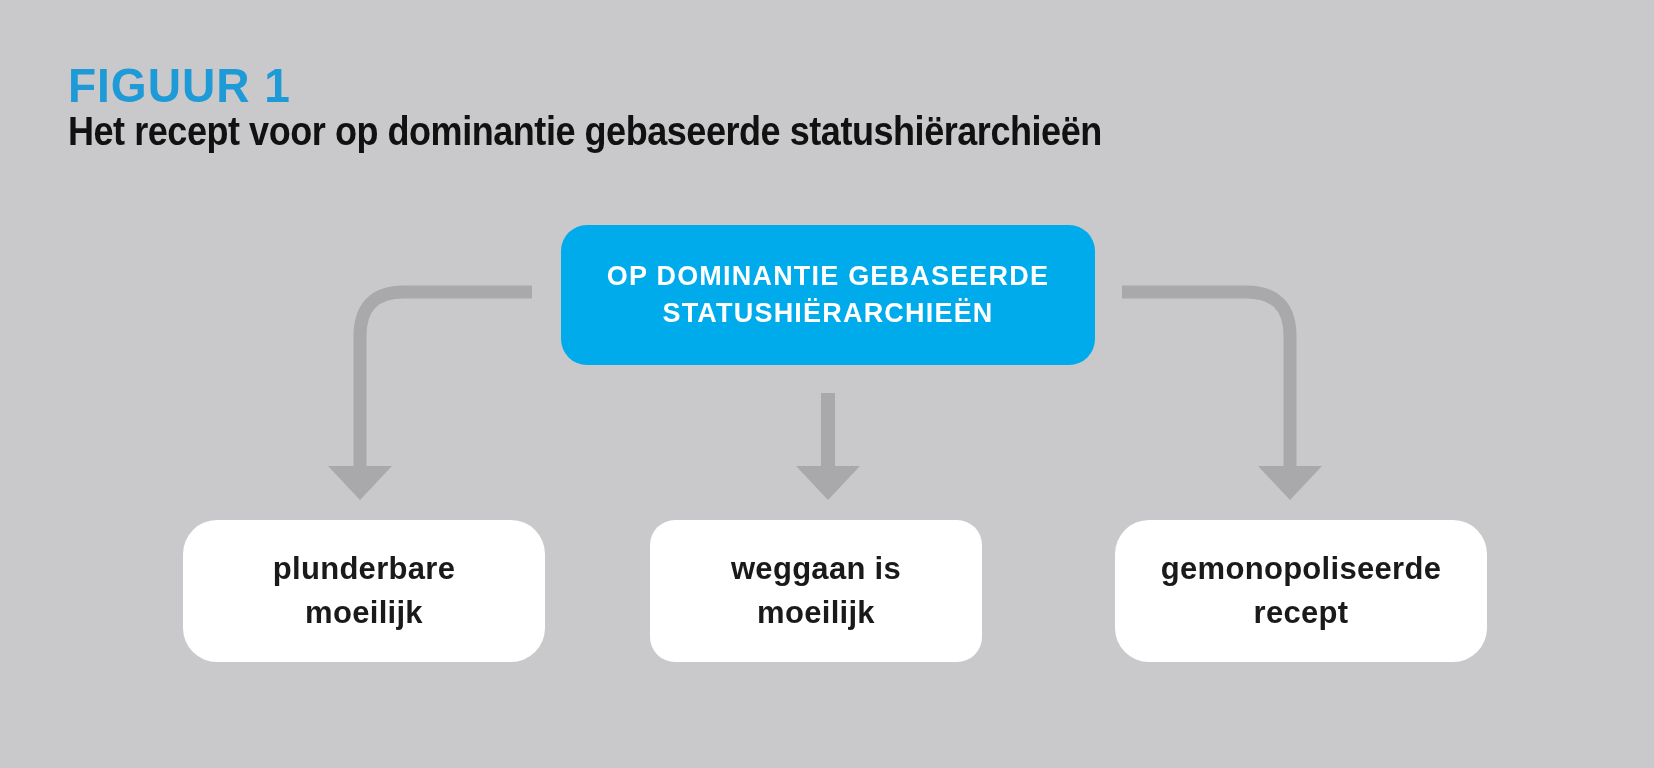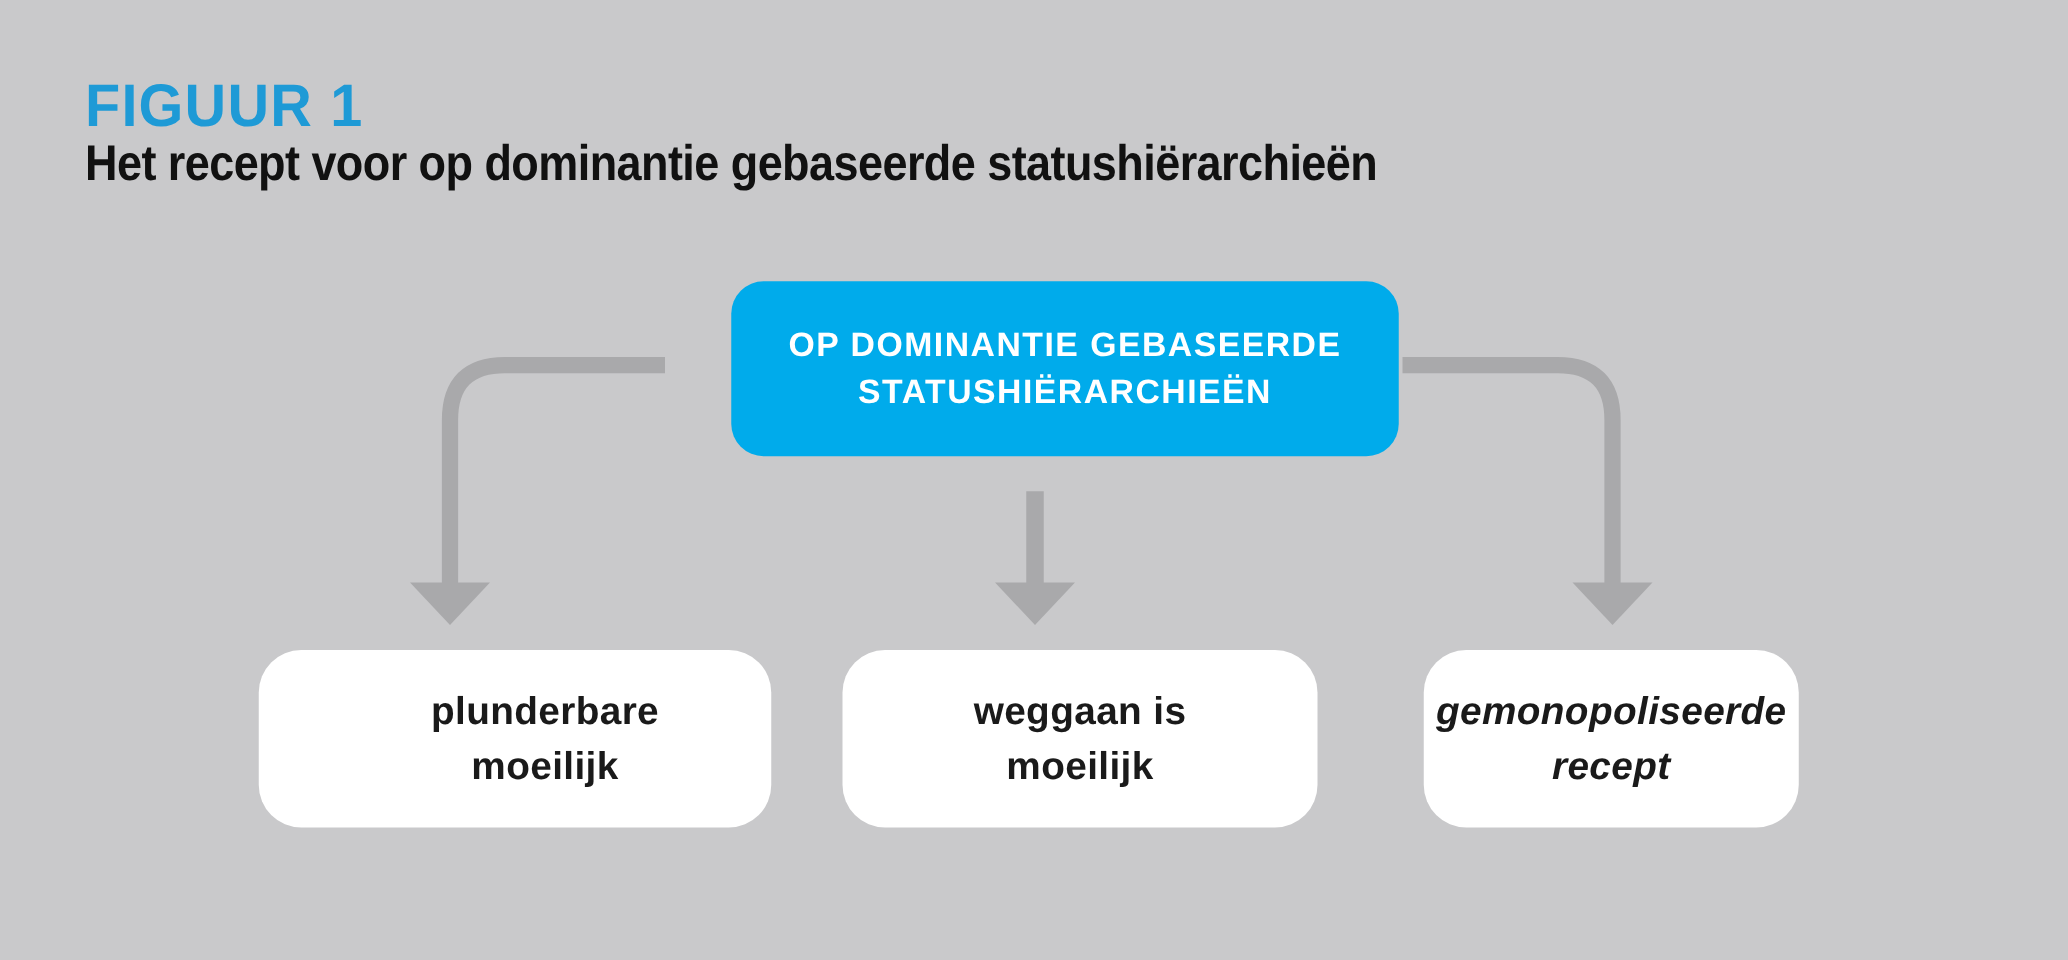--- a/index.html
+++ b/index.html
@@ -49,21 +49,20 @@
     height: 768px;
     pointer-events: none;
   }
   .node {
     position: absolute;
     display: flex;
     flex-direction: column;
     align-items: center;
     justify-content: center;
     text-align: center;
-    margin-left: 24px;
   }
   .node-root {
     left: 561px;
     top: 225px;
     width: 534px;
     height: 140px;
     background: #00ABEB;
     border-radius: 26px;
     color: #FFFFFF;
     font-size: 27px;
@@ -75,23 +74,23 @@
     top: 520px;
     height: 142px;
     background: #FFFFFF;
     border-radius: 34px;
     color: #1A1A1A;
     font-size: 31px;
     font-weight: bold;
     letter-spacing: 0.3px;
     line-height: 44px;
   }
-  .node-child-0 { left: 183px; width: 362px; padding-left: 48px; }
-  .node-child-1 { left: 650px; width: 380px; }
-  .node-child-2 { left: 1115px; width: 300px; font-style: italic; }
+  .node-child-0 { left: 183px; width: 362px; }
+  .node-child-1 { left: 650px; width: 332px; border-radius: 25px; }
+  .node-child-2 { left: 1115px; width: 372px; }
   .node span { display: block; }
 </style>
 </head>
 <body>
 
 <div class="canvas">
 
   <div class="fig-label">FIGUUR 1</div>
 
   <div class="fig-title">Het recept voor op dominantie gebaseerde statushiërarchieën</div>

